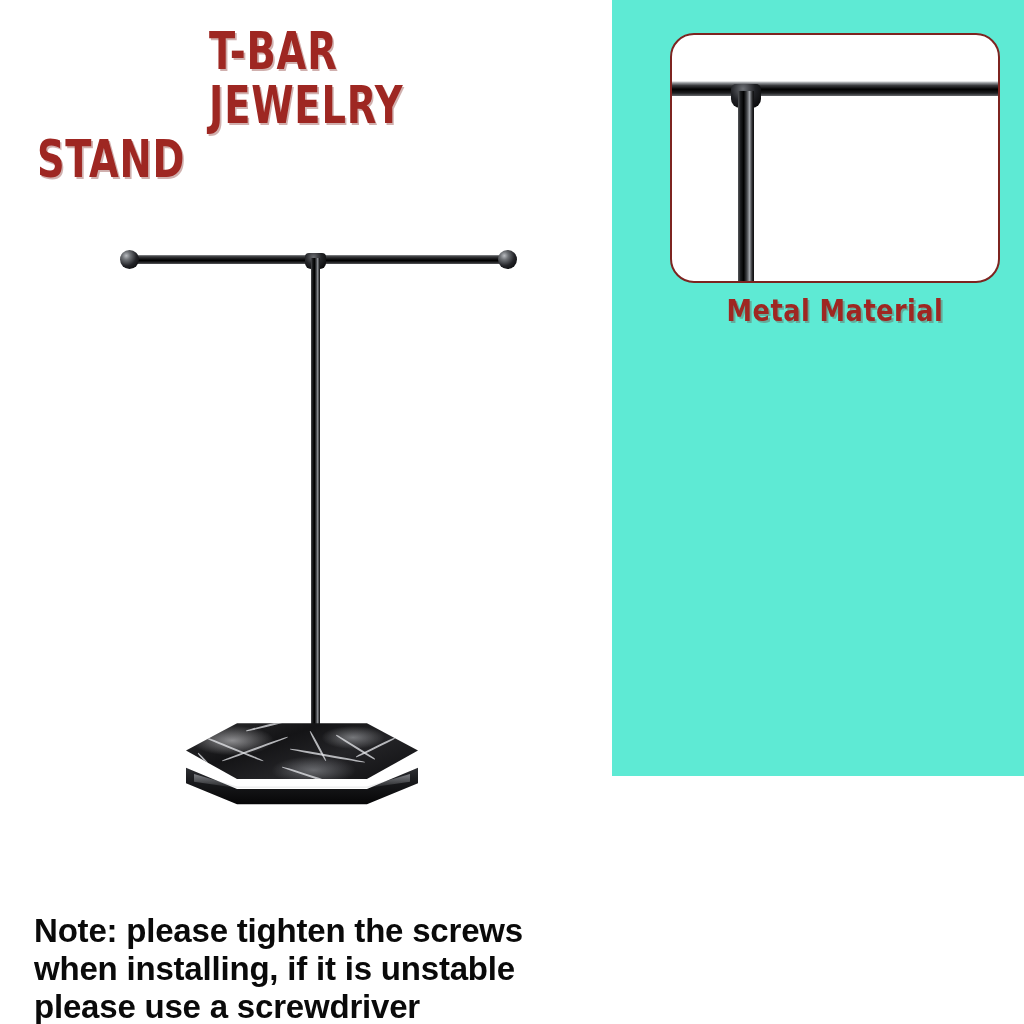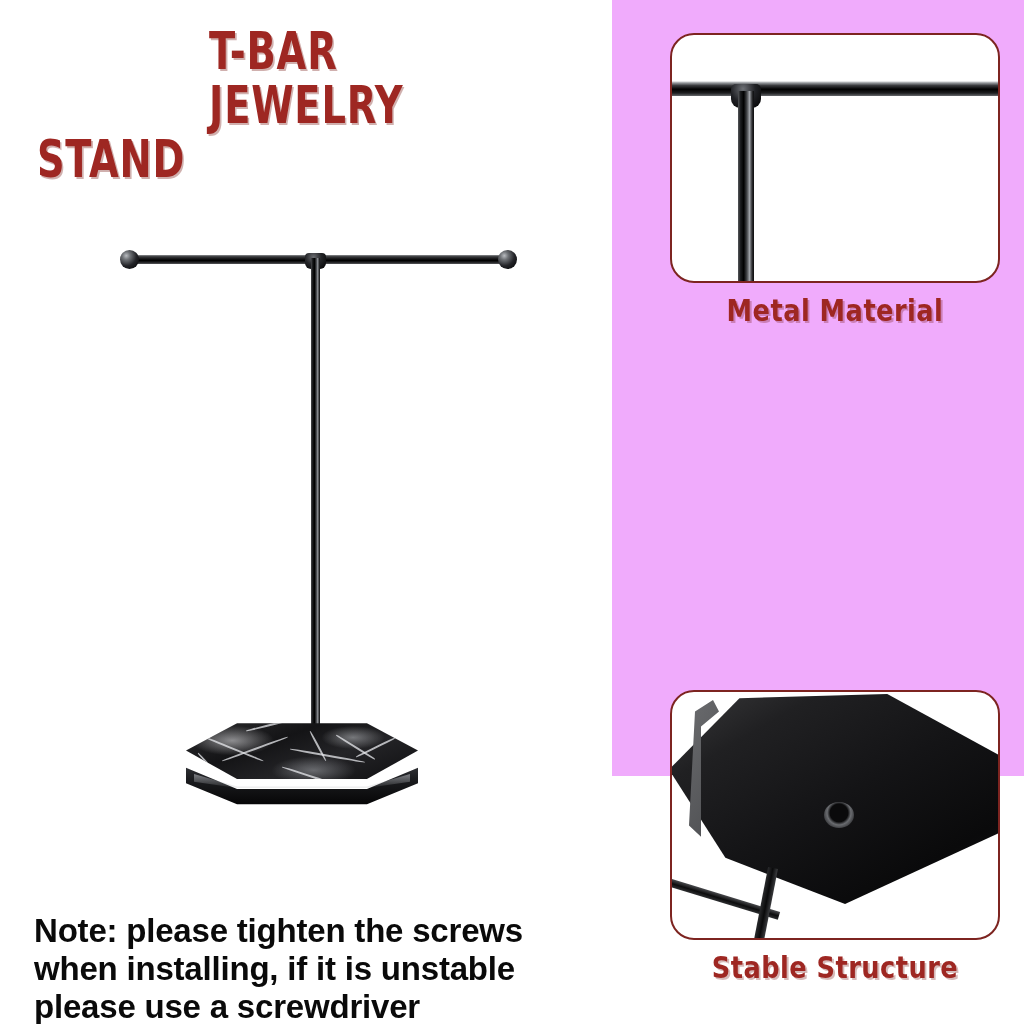--- a/index.html
+++ b/index.html
@@ -172,21 +172,21 @@
     line-height: 38px;
     letter-spacing: -0.2px;
   }
 
   
   #right-panel {
     position: absolute;
     left: 612px; top: 0;
     width: 412px;
     height: 776px;
-    background: #f0abfc;
+    background: #5eead4;
   }
 
   .feature {
     position: absolute;
     left: 58px;
     width: 330px;
   }
   .feature-card {
     position: relative;
     width: 330px;
@@ -359,26 +359,16 @@
     <div class="feature" id="feature-1">
       <div class="feature-card">
         <div class="c1-hbar"></div>
         <div class="c1-joint"></div>
         <div class="c1-pole"></div>
       </div>
       <div class="feature-label">Metal Material</div>
     </div>
 
 
-    <div class="feature" id="feature-3">
-      <div class="feature-card">
-        <div class="c3-base-top"></div>
-        <div class="c3-base-edge"></div>
-        <div class="c3-screw"></div>
-        <div class="c3-rod"></div>
-        <div class="c3-leg"></div>
-      </div>
-      <div class="feature-label">Stable Structure</div>
-    </div>
 
   </div>
 
 </div>
 
 </body></html>

